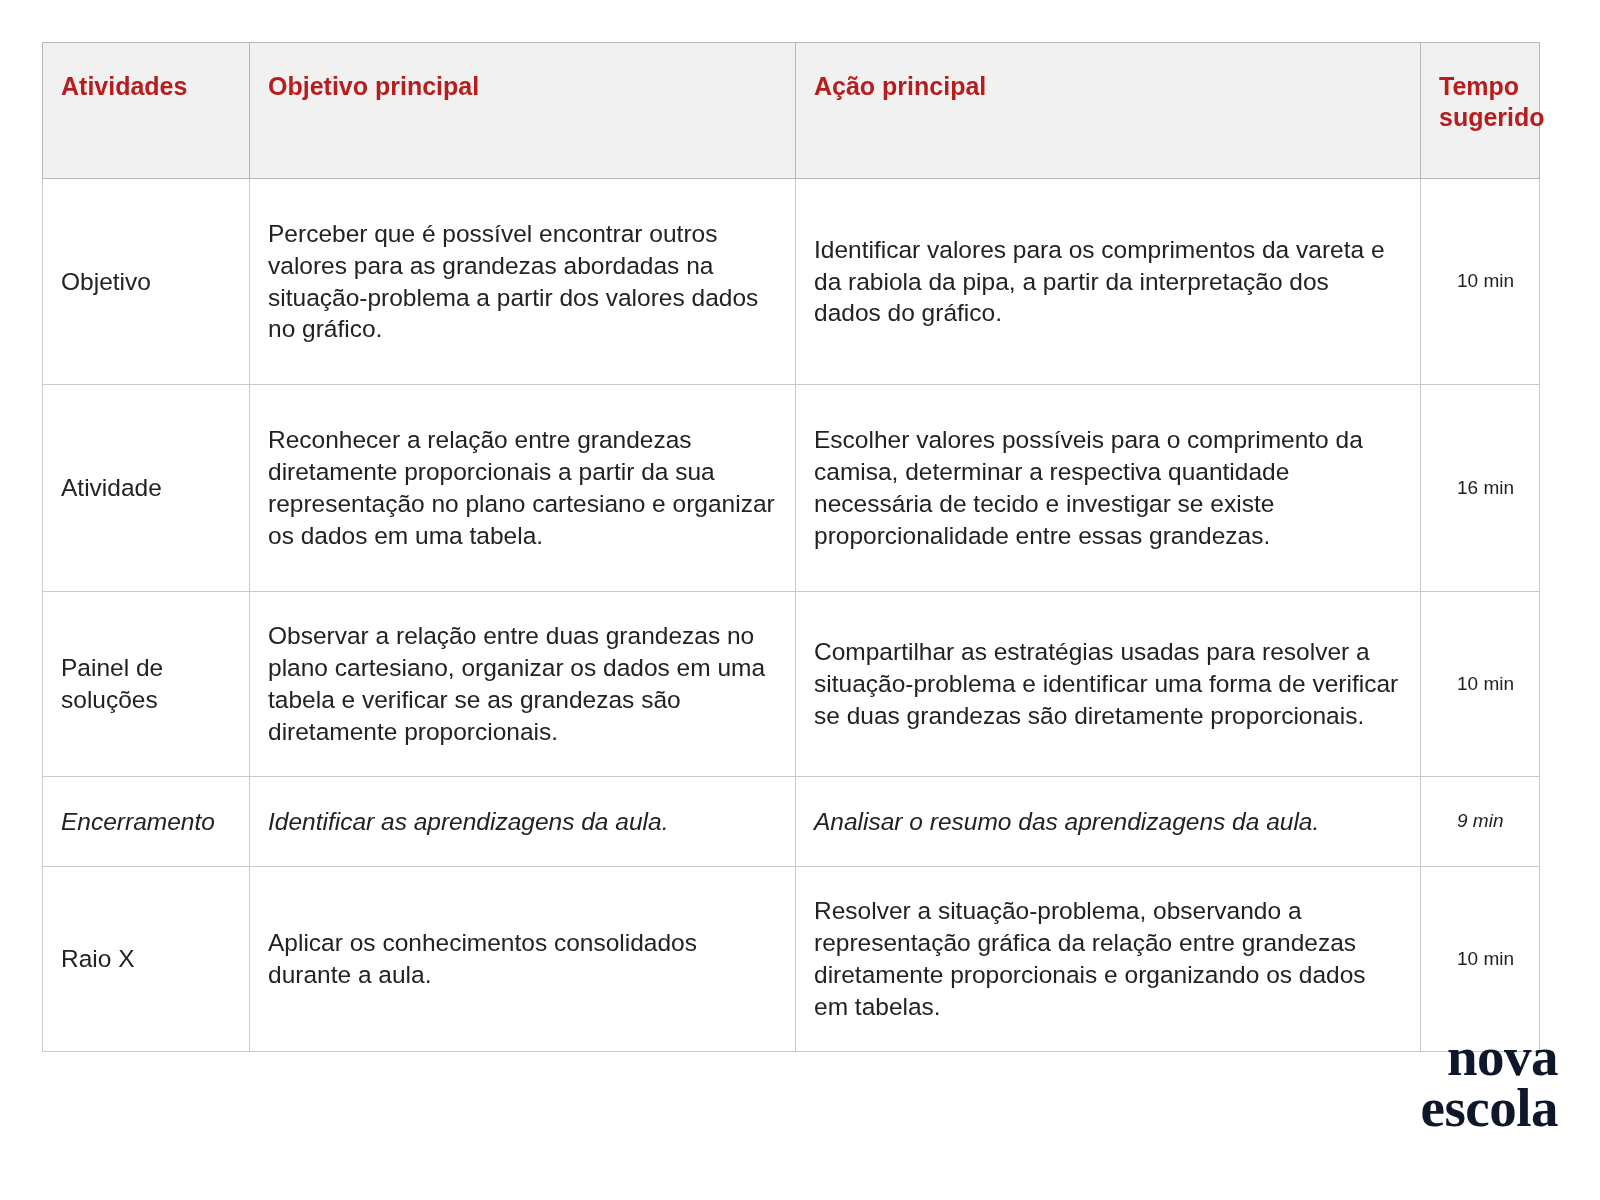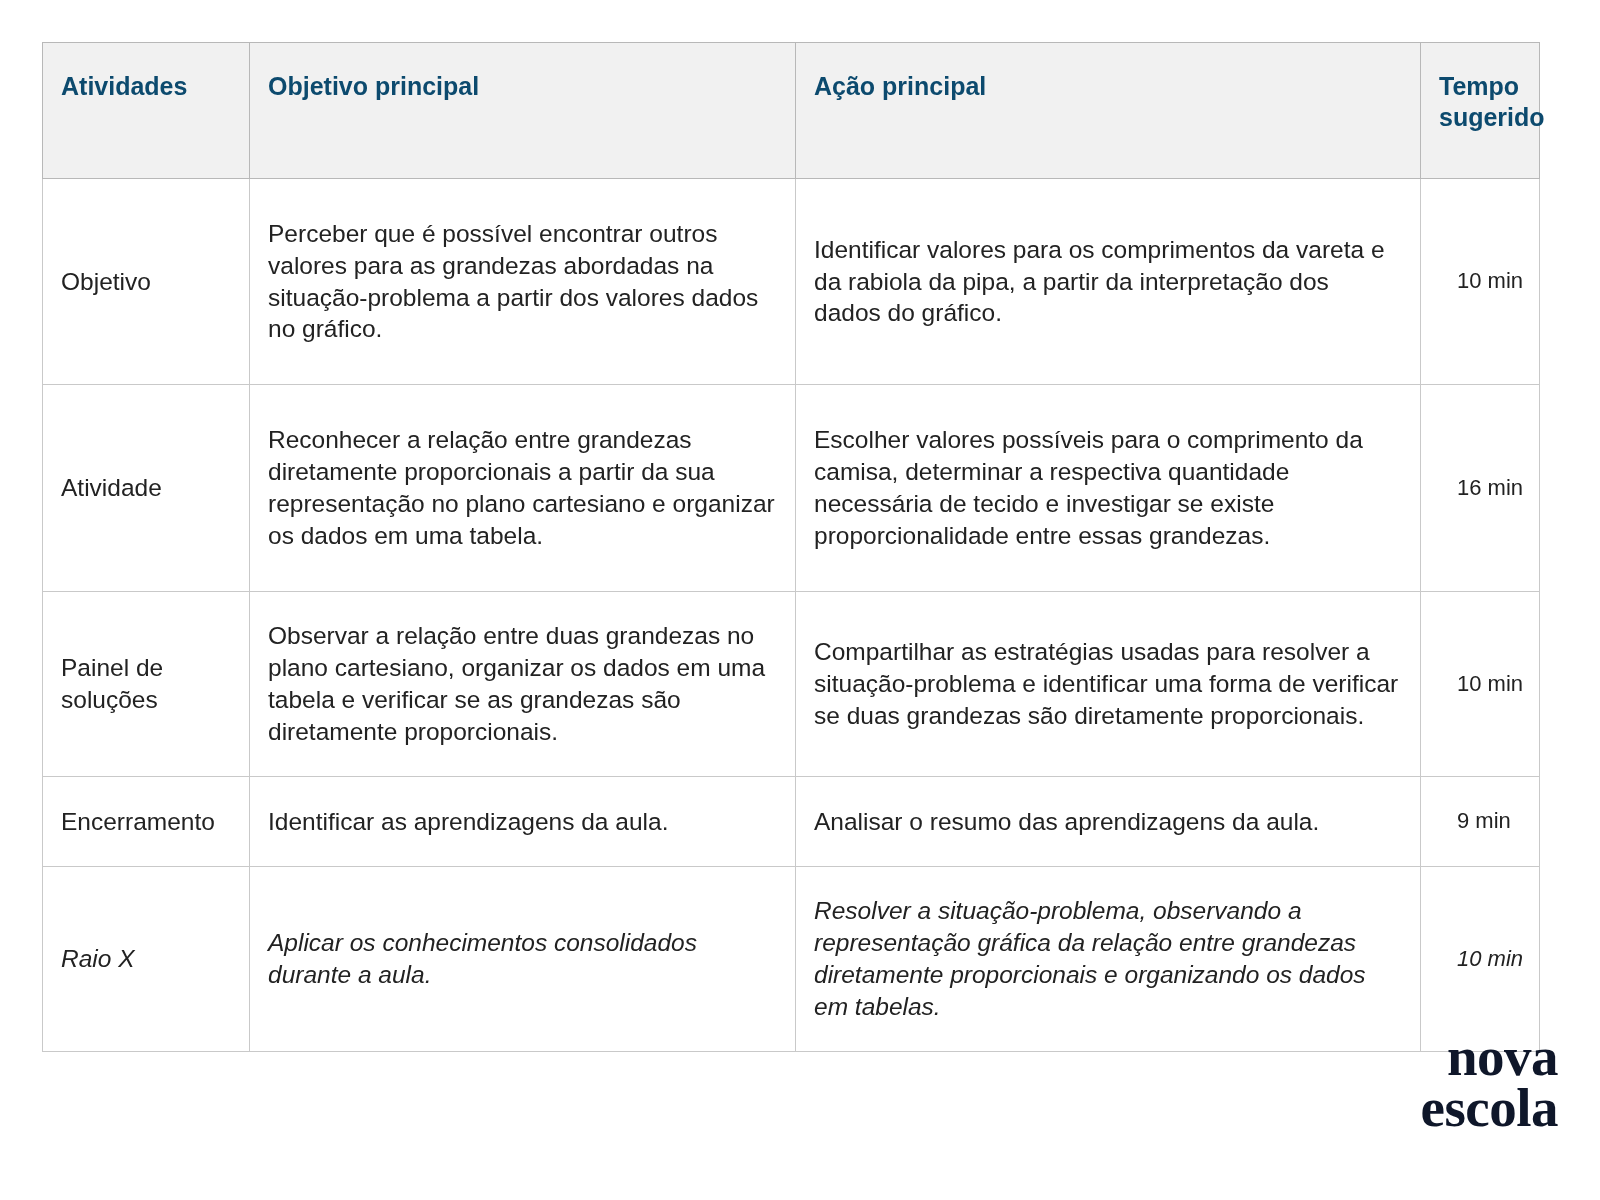--- a/index.html
+++ b/index.html
@@ -42,46 +42,46 @@
   table.plan-table col.c-tempo      { width: 119px; }
 
   thead th {
     background: #f1f1f1;
     border: 1px solid #b8b8b8;
     text-align: left;
     vertical-align: top;
     font-weight: bold;
     font-size: 25px;
     line-height: 1.22;
-    color: #0c4a6e;
+    color: #b91c1c;
     padding: 28px 18px 46px 18px;
     height: 119px;
     box-sizing: border-box;
     margin-left: 40px;
   }
 
   tbody td {
     border: 1px solid #c9c9c9;
     text-align: left;
     vertical-align: middle;
     font-size: 24.5px;
     line-height: 1.30;
     color: #222222;
     padding: 16px 18px;
     box-sizing: border-box;
   }
 
   tbody td.cell-activity { font-size: 24.5px; }
-  tbody td.cell-time { font-size: 22px; white-space: nowrap; padding-left: 36px; }
+  tbody td.cell-time { font-size: 19px; white-space: nowrap; padding-left: 36px; }
 
   tbody tr.row-h1 td { height: 206px; }
   tbody tr.row-h2 td { height: 207px; }
   tbody tr.row-h3 td { height: 185px; }
-  tbody tr.row-h4 td { height: 90px; }
-  tbody tr.row-h5 td { height: 185px; font-style: italic; }
+  tbody tr.row-h4 td { height: 90px; font-style: italic; }
+  tbody tr.row-h5 td { height: 185px; }
 
   .brand {
     position: absolute;
     right: 42px;
     top: 1032px;
     width: 210px;
     text-align: right;
     font-family: "Liberation Serif", serif;
     color: #0f172a;
     line-height: 0.92;

